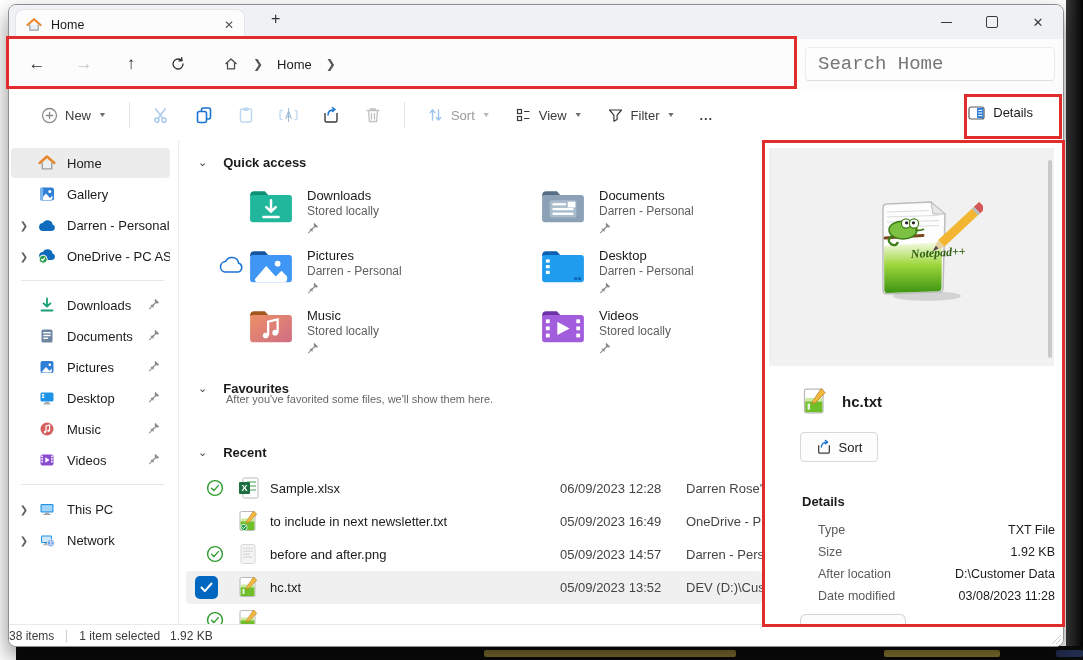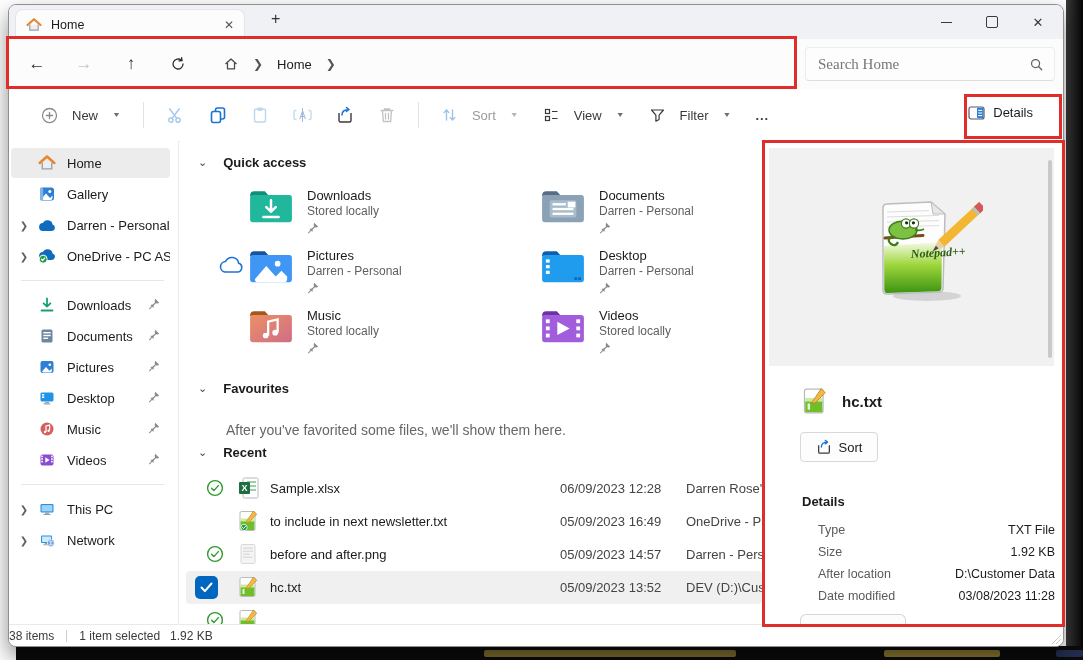--- a/index.html
+++ b/index.html
@@ -26,26 +26,26 @@
   .close-glyph{font-size:13px;color:#3a3a3a;line-height:1;}
   
   .navbar{position:absolute;top:34px;left:0;right:0;height:50px;background:#fcfcfd;border-bottom:1px solid #f0f0f0;}
   .navbtn{position:absolute;top:9px;width:32px;height:32px;display:flex;align-items:center;justify-content:center;border-radius:4px;}
   .arrow{font-size:17px;color:#2f2f2f;}
   .arrow.disabled{color:#c3c3c3;}
   .breadcrumb{position:absolute;left:202px;top:8px;height:34px;display:flex;align-items:center;gap:14px;padding:0 12px;font-size:13px;color:#1b1b1b;}
   .crumb-sep{color:#555;font-size:12px;}
   .searchbox{position:absolute;right:8px;top:8px;width:250px;height:34px;background:#fdfdfd;border:1px solid #ececec;border-bottom-color:#dedede;
              border-radius:4px;display:flex;align-items:center;padding:0 10px;box-sizing:border-box;}
-  .searchbox input{flex:1;border:none;outline:none;background:transparent;font-size:15px;color:#333;font-family:Liberation Serif, serif;}
+  .searchbox input{flex:1;border:none;outline:none;background:transparent;font-size:19px;color:#333;font-family:Liberation Mono, monospace;}
   .searchbox input::placeholder{color:#767676;}
   
   .toolbar{position:absolute;top:84px;left:0;right:0;height:52px;background:#fff;border-bottom:1px solid #e8e8e8;
            display:flex;align-items:center;padding-left:20px;gap:0;}
-  .tool{display:flex;align-items:center;gap:14px;padding:6px 12px;border-radius:4px;font-size:13px;color:#3a3a3a;}
+  .tool{display:flex;align-items:center;gap:7px;padding:6px 12px;border-radius:4px;font-size:13px;color:#3a3a3a;}
   .tool .lbl{color:#3a3a3a;}
   .tool.muted .lbl{color:#9a9a9a;}
   .chev{font-size:9px;color:#6f6f6f;transform:scaleY(.8);}
   .tdiv{width:1px;height:26px;background:#e3e3e3;margin:0 10px;}
   .details-btn{position:absolute;right:18px;top:9px;display:flex;align-items:center;gap:8px;padding:7px 12px;border-radius:4px;font-size:13px;color:#1b1b1b;}
   
   .sidebar{position:absolute;top:136px;bottom:21px;left:0;width:170px;border-right:1px solid #ececec;background:#fff;overflow:hidden;padding-top:6px;box-sizing:border-box;}
   .side-item{position:relative;height:30px;margin:1px 8px 1px 2px;display:flex;align-items:center;border-radius:4px;font-size:13px;color:#1b1b1b;}
   .side-item.selected{background:#ececec;}
   .side-chev{width:26px;text-align:center;font-size:10px;color:#5f5f5f;flex:0 0 26px;}
@@ -57,21 +57,21 @@
   .content{position:absolute;top:136px;bottom:21px;left:171px;width:586px;background:#fff;overflow:hidden;}
   .sec-head{position:absolute;display:flex;align-items:center;gap:16px;font-size:13px;font-weight:bold;color:#1b1b1b;}
   .sec-chev{font-size:11px;color:#444;font-weight:normal;}
   .tiles{position:absolute;left:38px;top:46px;display:grid;grid-template-columns:292px 292px;grid-auto-rows:60px;}
   .tile{position:relative;display:flex;align-items:flex-start;gap:13px;padding-left:30px;}
   .tile .cloudslot{position:absolute;left:0;top:8px;width:26px;height:20px;}
   .tile-text{display:flex;flex-direction:column;gap:1px;padding-top:1px;}
   .tile-name{font-size:13px;color:#1b1b1b;}
   .tile-sub{font-size:12px;color:#5f5f5f;}
   .tile-pin{margin-top:3px;}
-  .empty-msg{position:absolute;left:46px;top:281px;font-size:14px;color:#666;}
+  .empty-msg{position:absolute;left:46px;top:252px;font-size:11px;color:#666;}
   .rows{position:absolute;left:0;right:0;top:326px;bottom:0;overflow:hidden;}
   .rrow{position:absolute;left:6px;right:4px;height:33px;border-radius:4px;}
   .rrow.selected{background:#f0f0f0;}
   .r-status{position:absolute;left:20px;top:7px;}
   .r-check{position:absolute;left:9px;top:5px;width:23px;height:23px;background:#0067c0;border-radius:5px;display:flex;align-items:center;justify-content:center;}
   .r-check svg{display:block;}
   .r-icon{position:absolute;left:52px;top:5px;}
   .r-name{position:absolute;left:84px;top:9px;font-size:13px;color:#1b1b1b;white-space:nowrap;}
   .r-date{position:absolute;left:374px;top:9px;font-size:13px;color:#444;white-space:nowrap;}
   .r-loc{position:absolute;left:500px;top:9px;font-size:13px;color:#444;white-space:nowrap;overflow:hidden;right:0;}

